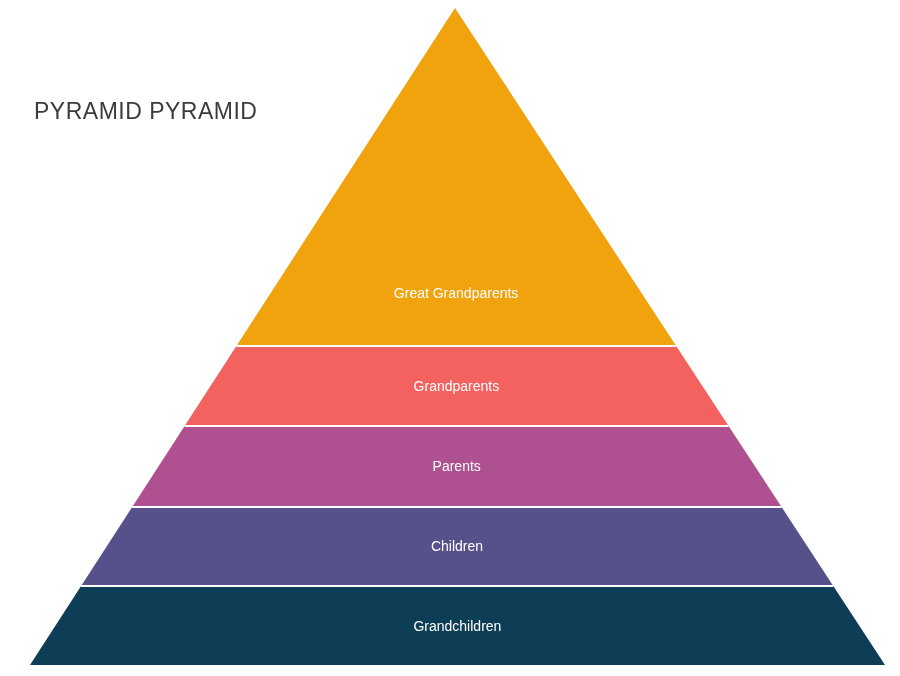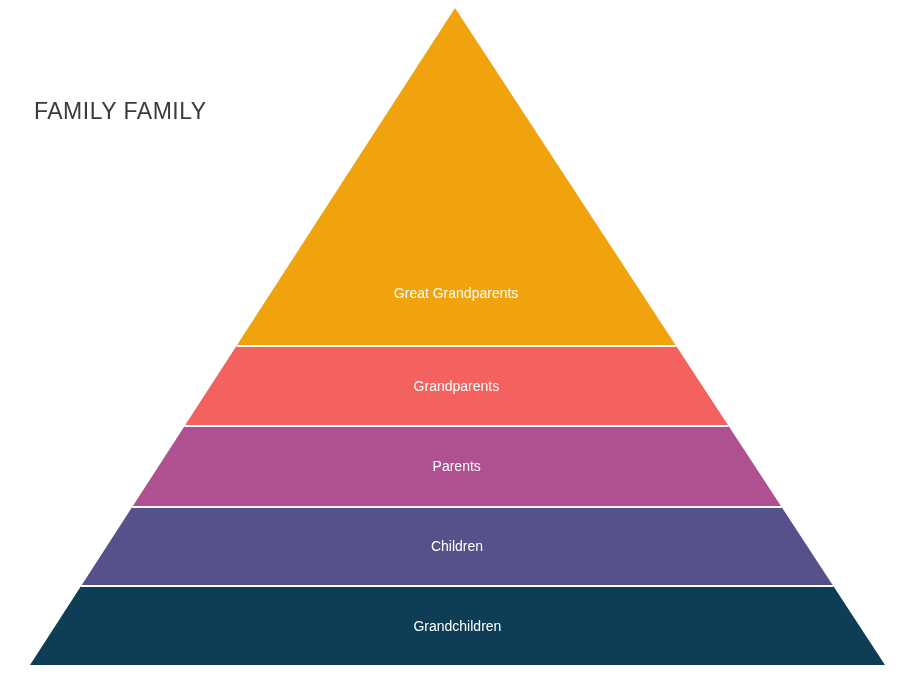--- a/index.html
+++ b/index.html
@@ -37,21 +37,21 @@
     font-family: "Liberation Sans", sans-serif;
     font-size: 14px;
     text-anchor: middle;
   }
 </style>
 </head>
 <body style="background: rgb(255, 255, 255);">
 
 <div class="stage">
 
-  <div class="page-title" style="color: rgb(59, 59, 59);">FAMILY FAMILY</div>
+  <div class="page-title" style="color: rgb(59, 59, 59);">PYRAMID PYRAMID</div>
 
   <svg class="pyramid" viewBox="0 0 900 676" xmlns="http://www.w3.org/2000/svg">
 
     <g>
       <polygon points="455.0,8.0 455.0,8.0 676.2,346.0 236.4,346.0" fill="#F0A30D"></polygon>
       <polygon points="236.4,346.0 676.2,346.0 728.6,426.0 184.6,426.0" fill="#F3625F"></polygon>
       <polygon points="184.6,426.0 728.6,426.0 781.6,507.0 132.2,507.0" fill="#AF5190"></polygon>
       <polygon points="132.2,507.0 781.6,507.0 833.3,586.0 81.1,586.0" fill="#56508B"></polygon>
       <polygon points="81.1,586.0 833.3,586.0 885.0,665.0 30.0,665.0" fill="#0E3D56"></polygon>
     </g>

